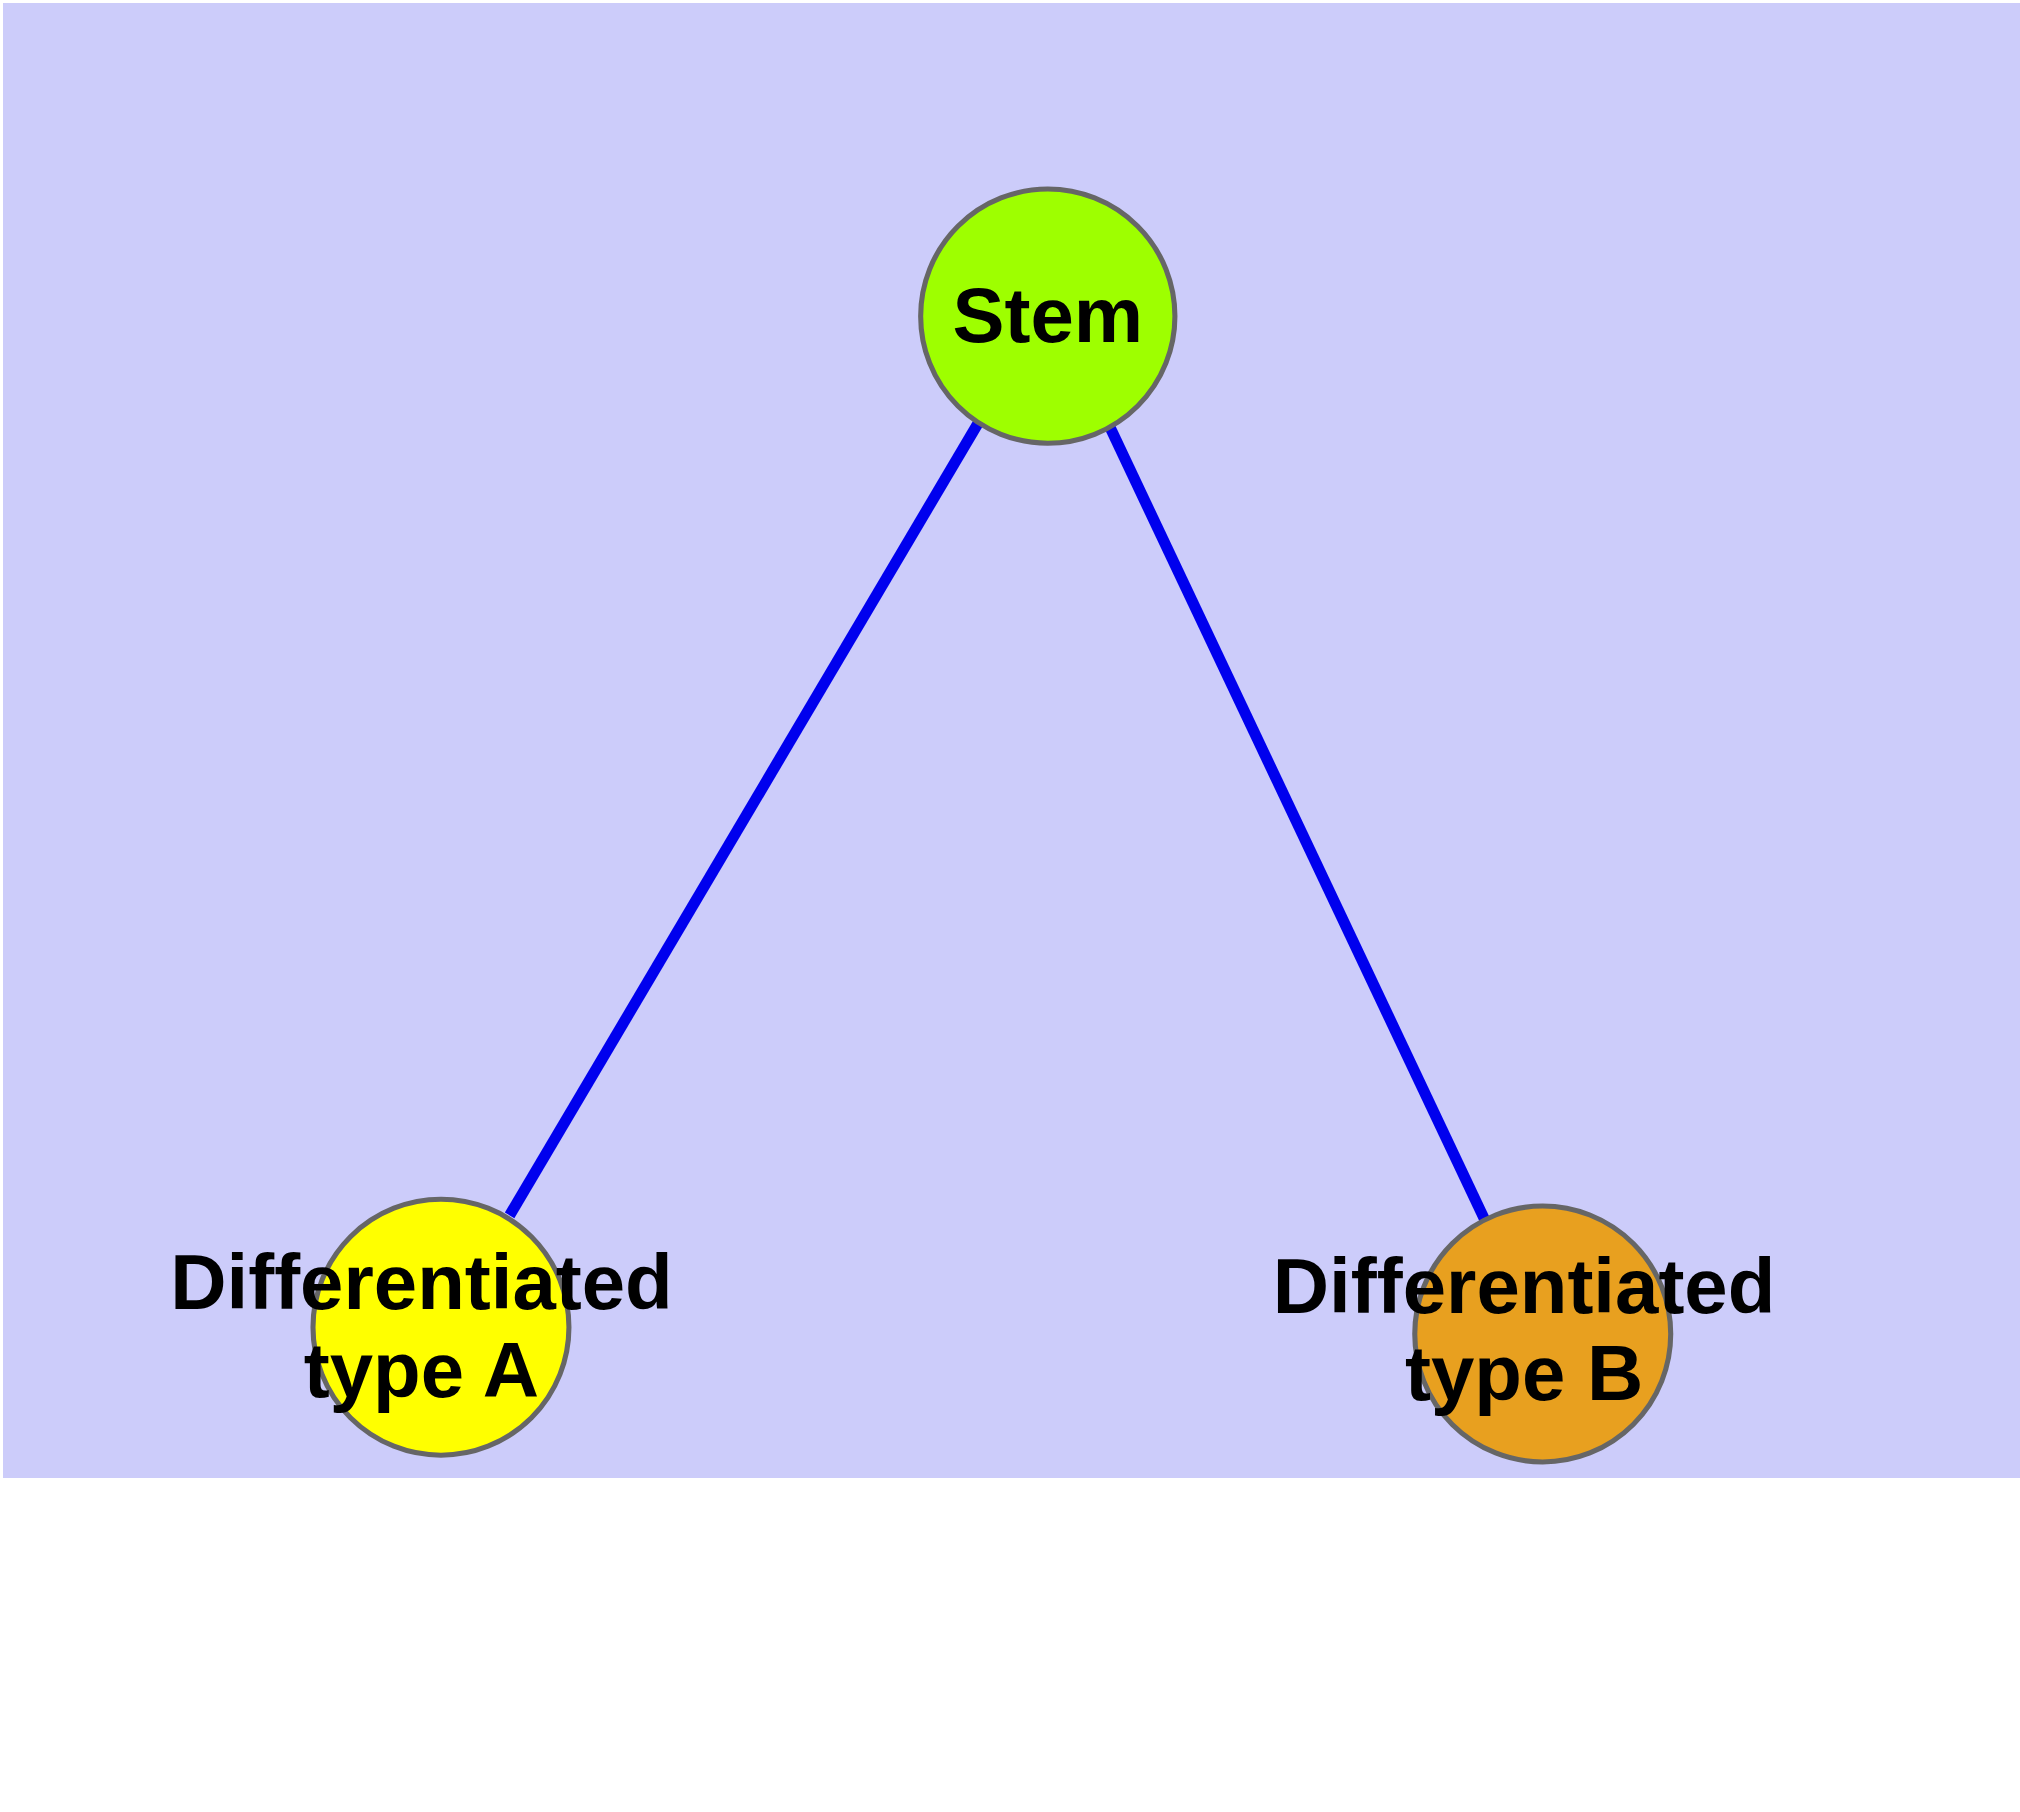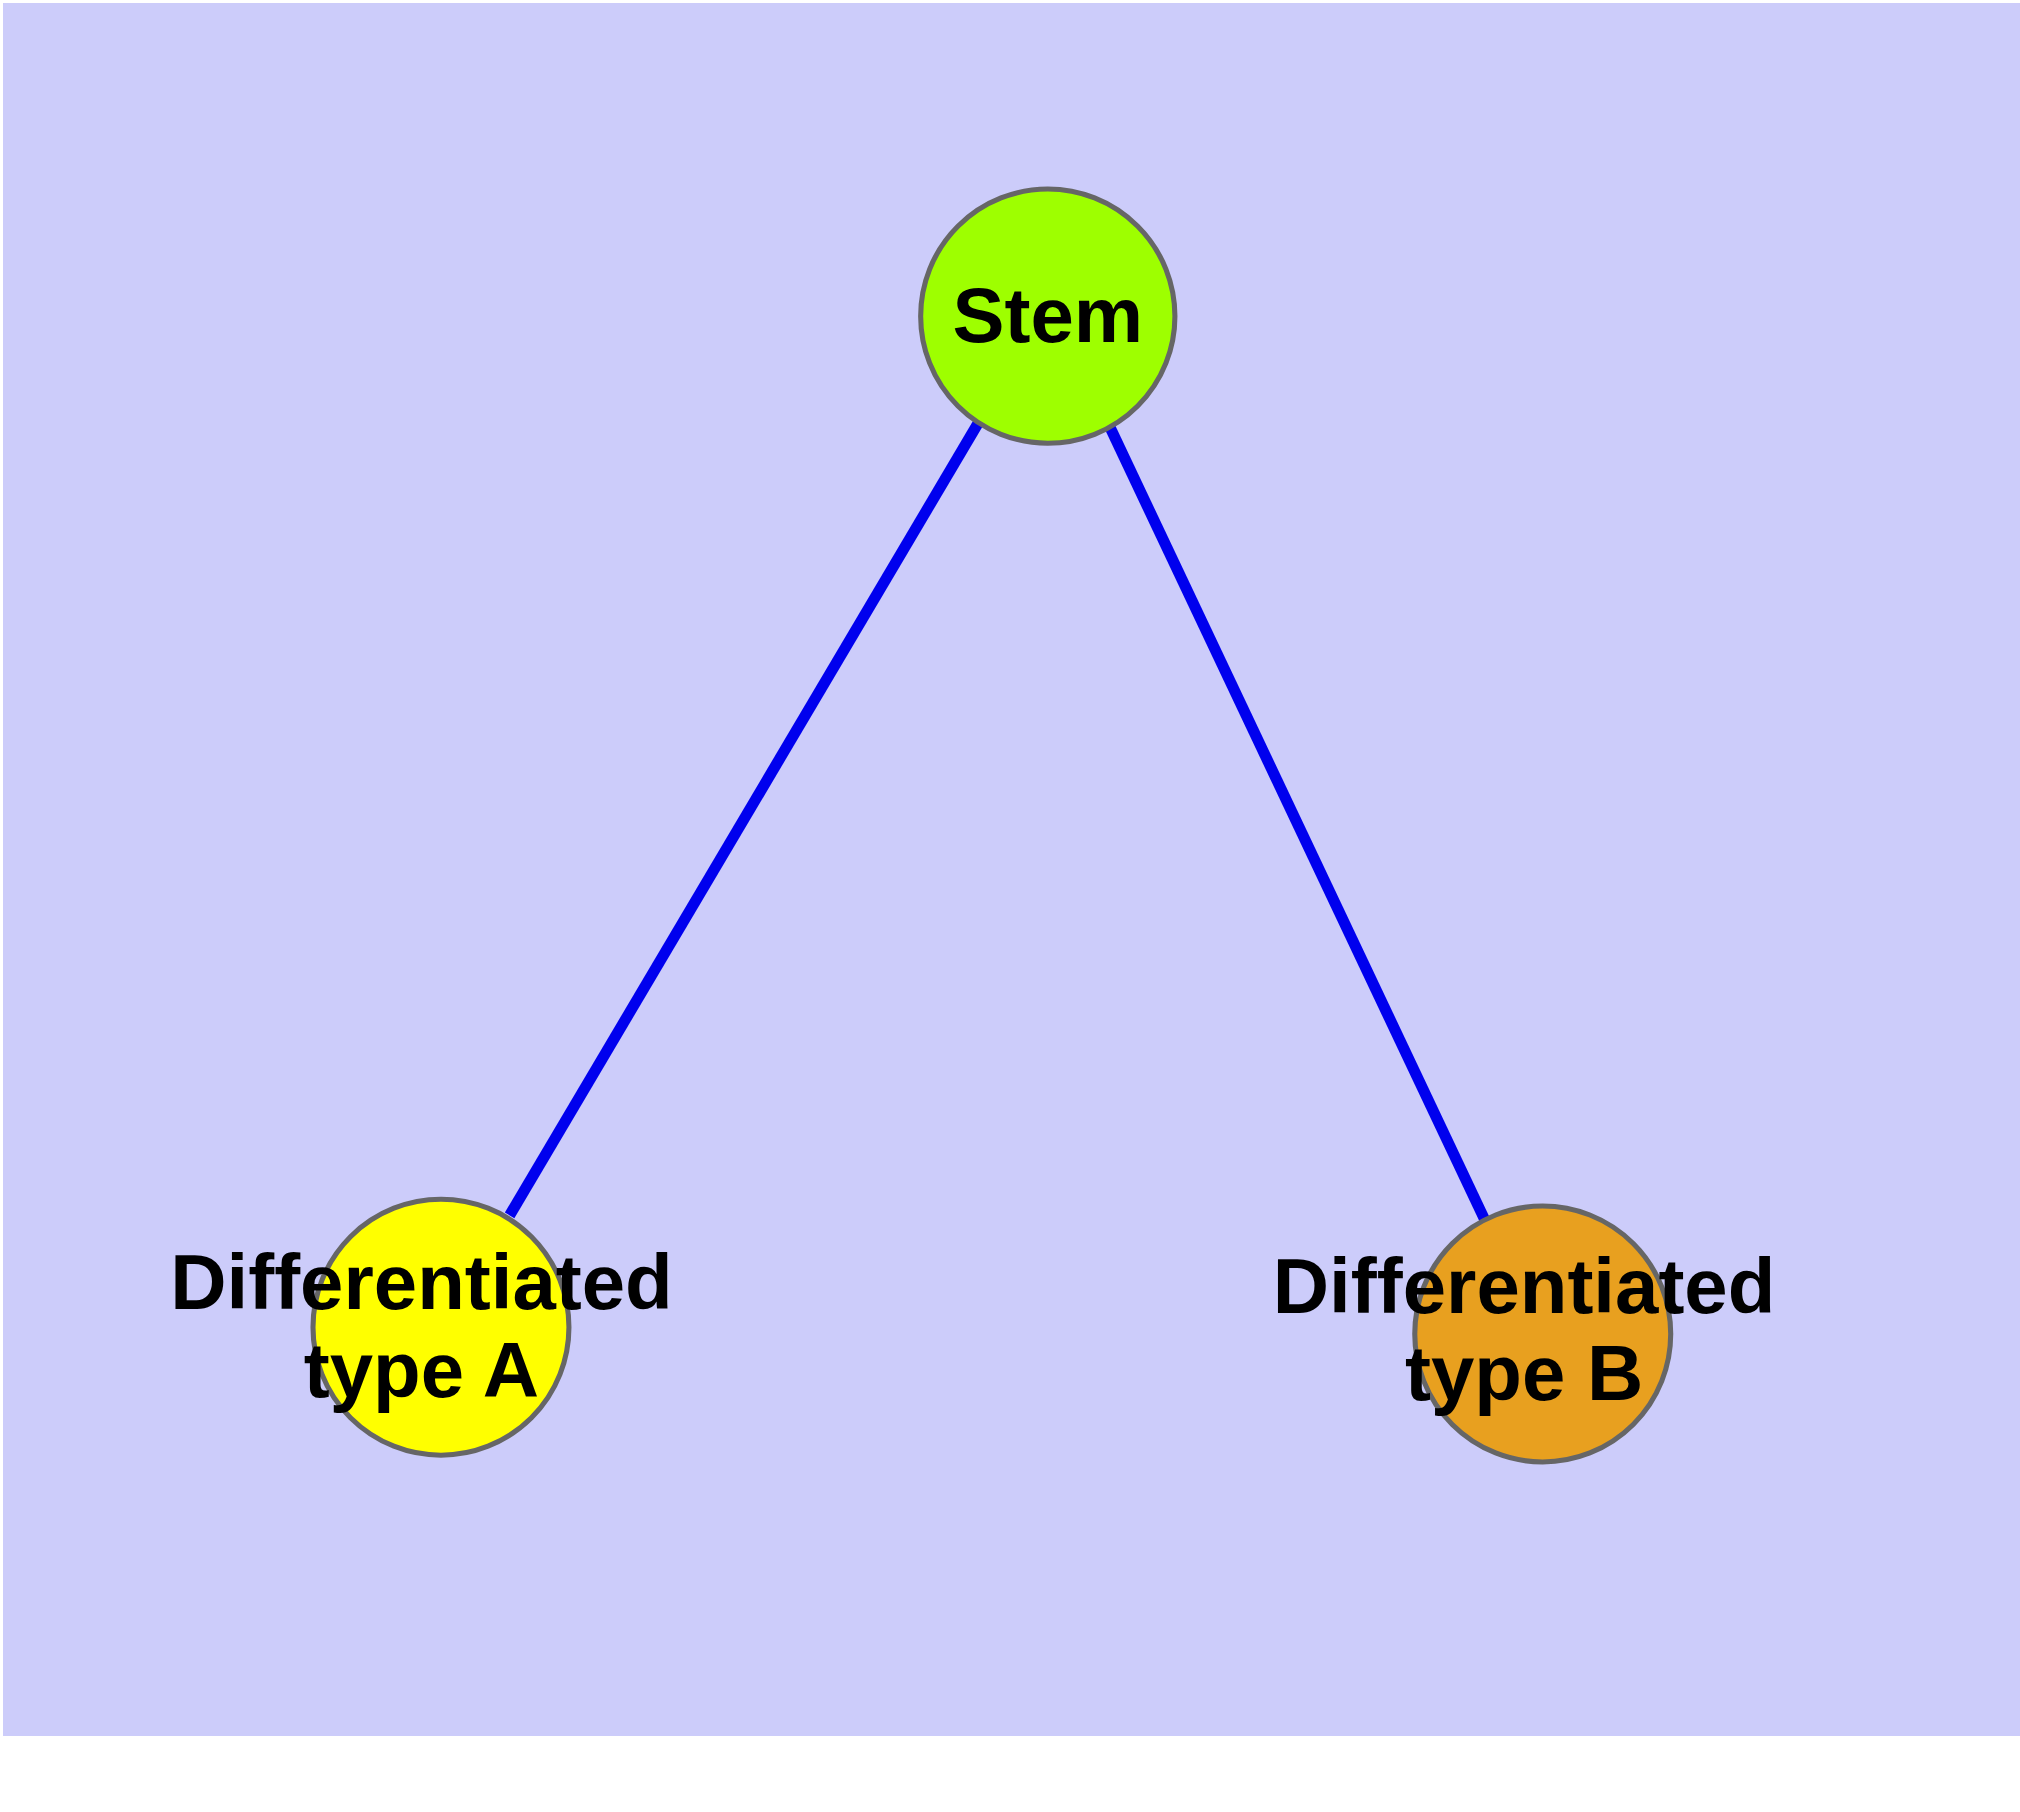--- a/index.html
+++ b/index.html
@@ -4,21 +4,21 @@
 <title>Cell Differentiation Graph</title>
 <style>
   html, body {
     margin: 0;
     padding: 0;
     background: #ffffff;
   }
   #stage {
     position: relative;
     width: 2021px;
-    height: 1736px;
+    height: 1478px;
     background: #ffffff;
     overflow: hidden;
     font-family: "Liberation Sans", sans-serif;
   }
   #canvas-bg {
     position: absolute;
     left: 3.4px;
     top: 3.4px;
     width: 2017px;
     height: 1809px;

